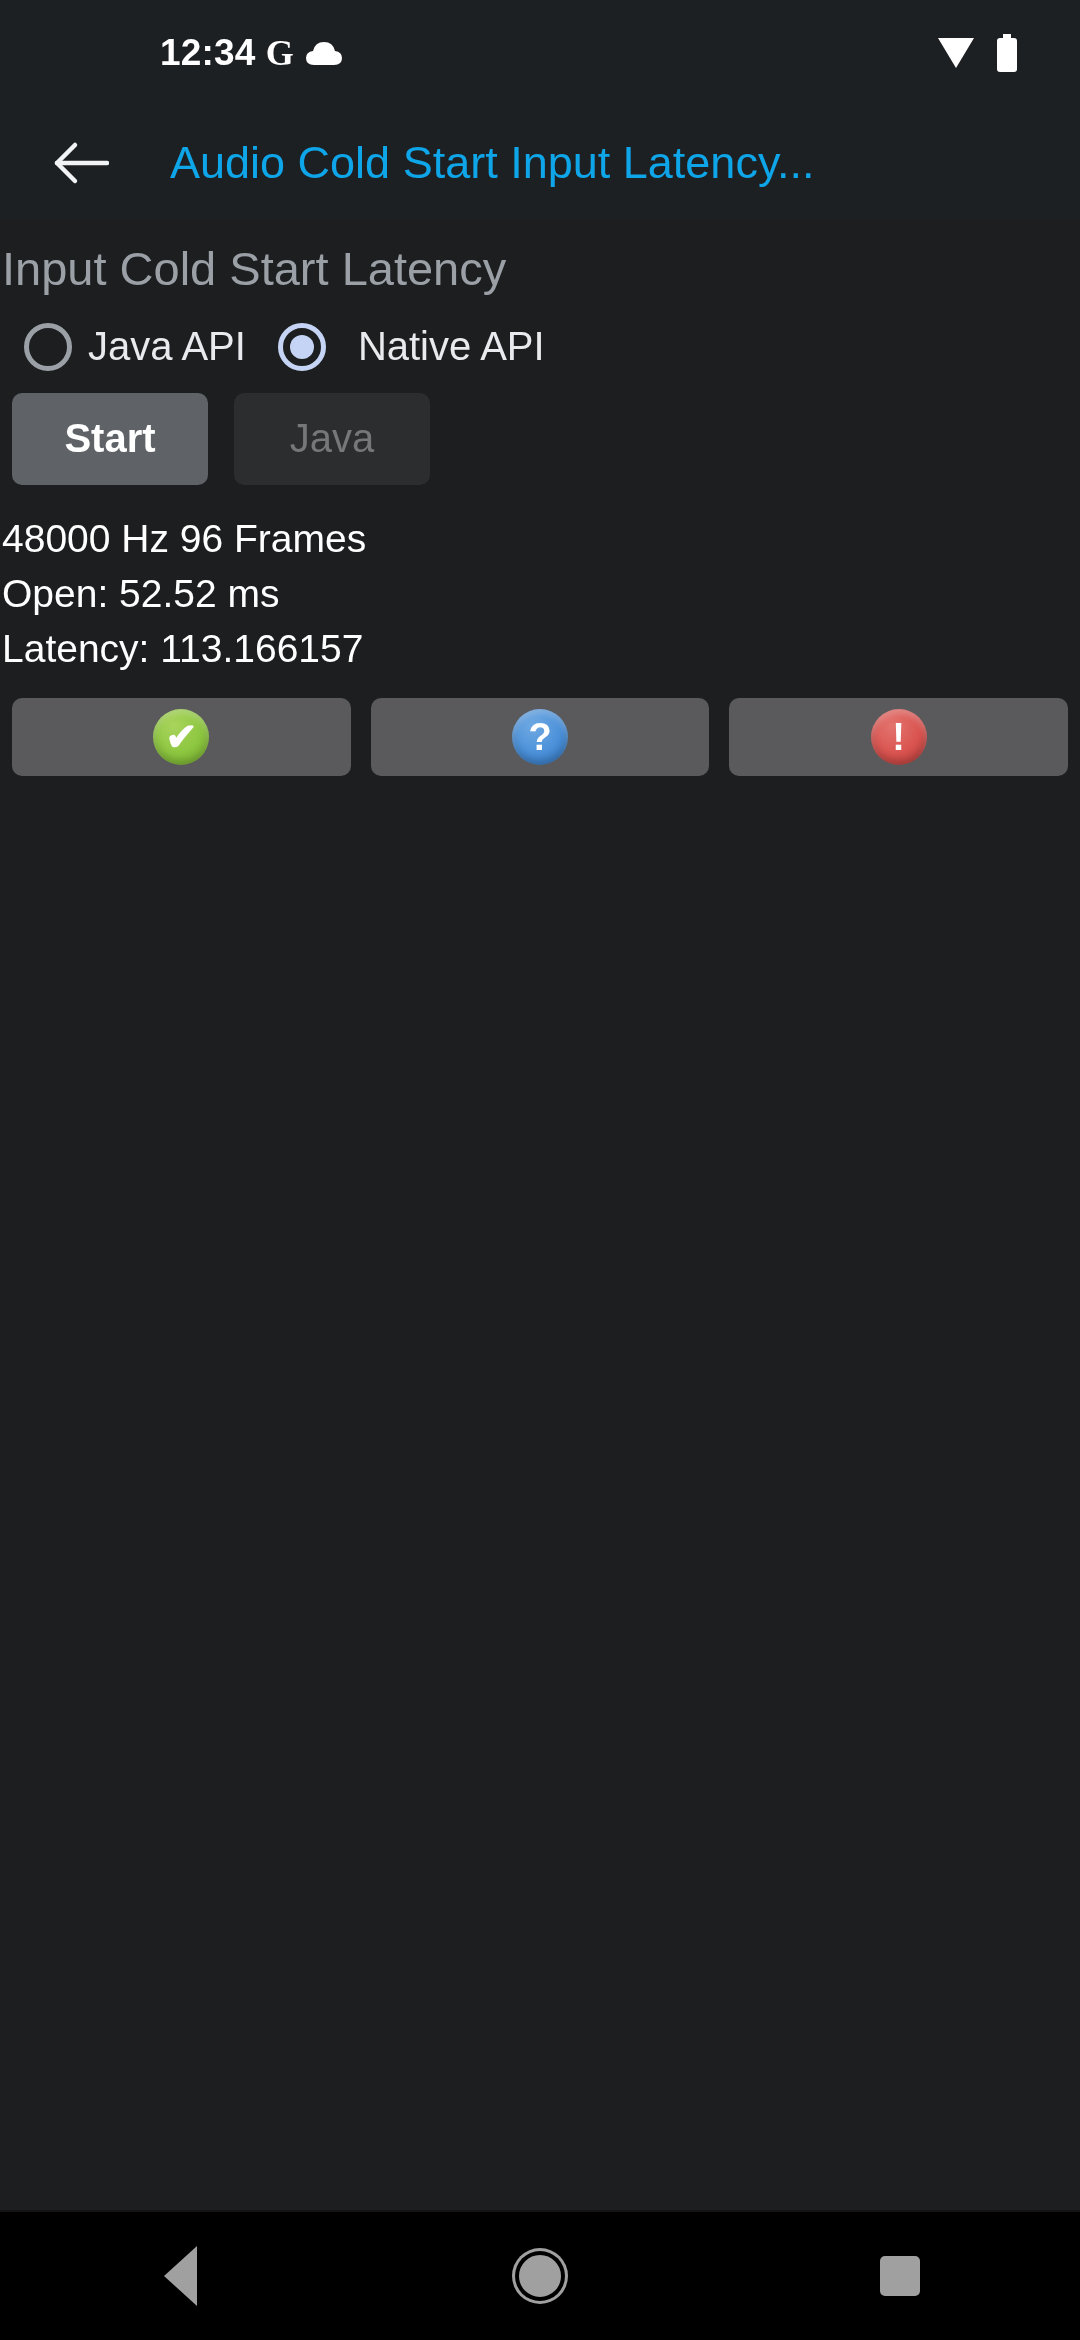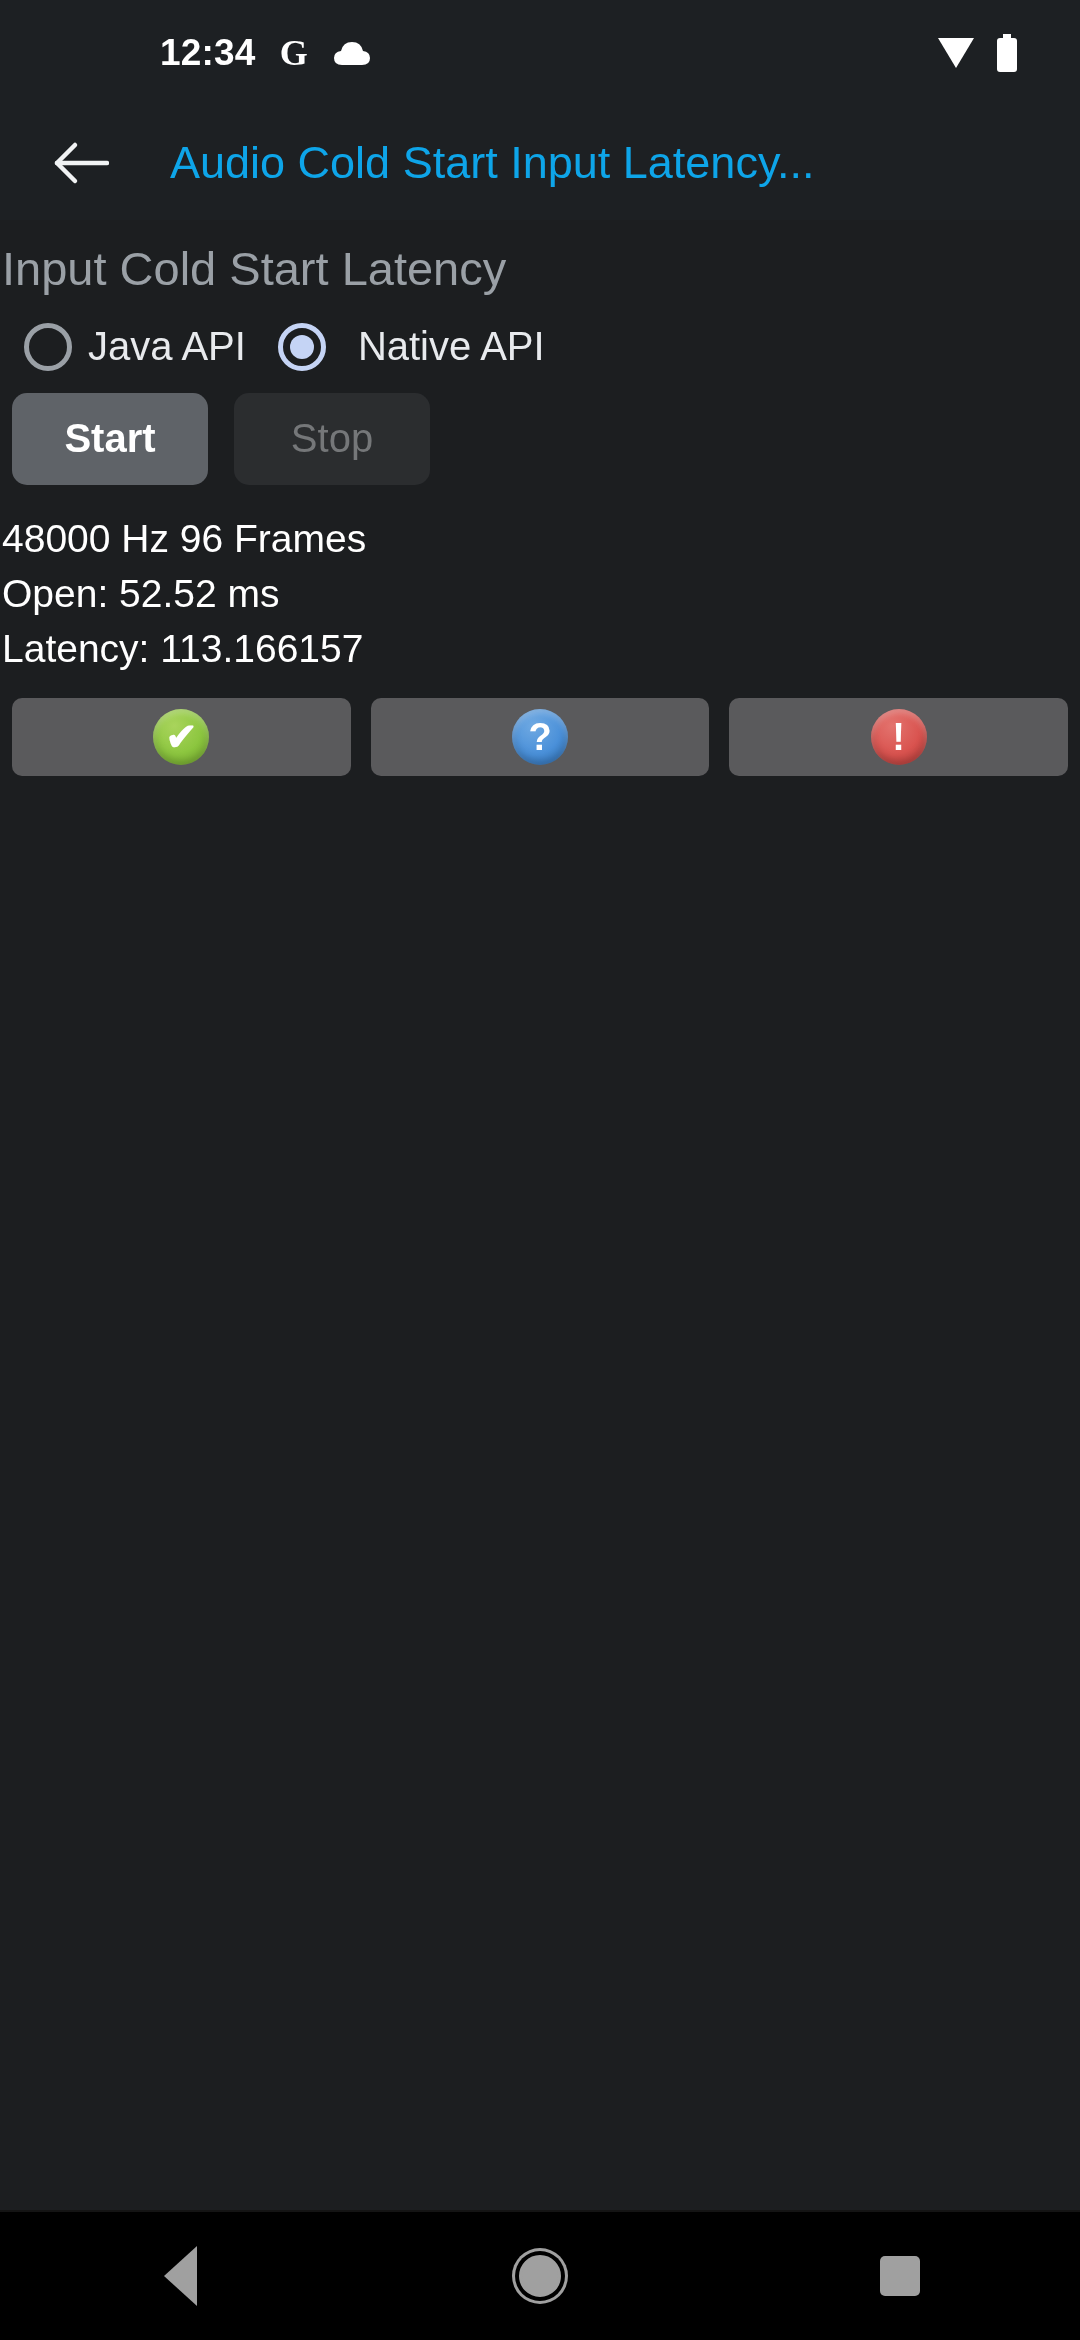--- a/index.html
+++ b/index.html
@@ -18,21 +18,21 @@
 
   
   .statusbar {
     height:105px;
     background:#1D2023;
     display:flex; align-items:center;
     padding:0 40px 0 0;
     flex:0 0 auto;
     position:relative;
   }
-  .sb-left { display:flex; align-items:center; gap:24px; padding-left:160px; }
+  .sb-left { display:flex; align-items:center; gap:10px; padding-left:160px; }
   .sb-clock { color:#fff; font-size:37px; font-weight:600; letter-spacing:0.2px; }
   .sb-g { color:#fff; font-size:36px; font-weight:700; font-family:"Liberation Serif", serif; line-height:1; }
   .sb-right { margin-left:auto; display:flex; align-items:center; gap:18px; padding-right:20px; }
 
   
   .appbar {
     height:115px;
     background:#1D2023;
     display:flex; align-items:center;
     flex:0 0 auto;
@@ -88,21 +88,21 @@
     background:#C5D4F5;
   }
   .radio-label {
     color:#E8EAED; font-size:40px; margin-left:16px; white-space:nowrap;
   }
 
   
   .btn-row { display:flex; margin-top:22px; padding-left:12px; }
   .mbtn {
     min-width:196px; height:92px;
-    border-radius:15px;
+    border-radius:10px;
     display:flex; align-items:center; justify-content:center;
     font-size:40px;
     padding:0 30px;
     cursor:pointer;
     border:none;
     font-family:"Liberation Sans", sans-serif;
   }
   .mbtn.enabled { background:#5F6368; color:#FFFFFF; font-weight:600; }
   .mbtn.disabled { background:#2B2D2F; color:#757779; }
   .btn-row .mbtn + .mbtn { margin-left:26px; }
@@ -209,21 +209,21 @@
         <span class="radio-label">Java API</span>
       </label>
       <label class="radio-item">
         <span class="radio-mark checked"></span>
         <span class="radio-label">Native API</span>
       </label>
     </div>
 
     <div class="btn-row">
       <button class="mbtn enabled">Start</button>
-      <button class="mbtn disabled">Stop</button>
+      <button class="mbtn disabled">Java</button>
     </div>
 
     <div class="readout">
       <div class="readout-line">48000 Hz 96 Frames</div>
       <div class="readout-line">Open: 52.52 ms</div>
       <div class="readout-line">Latency: 113.166157</div>
     </div>
 
     <div class="icon-row">
       <button class="icon-btn">

